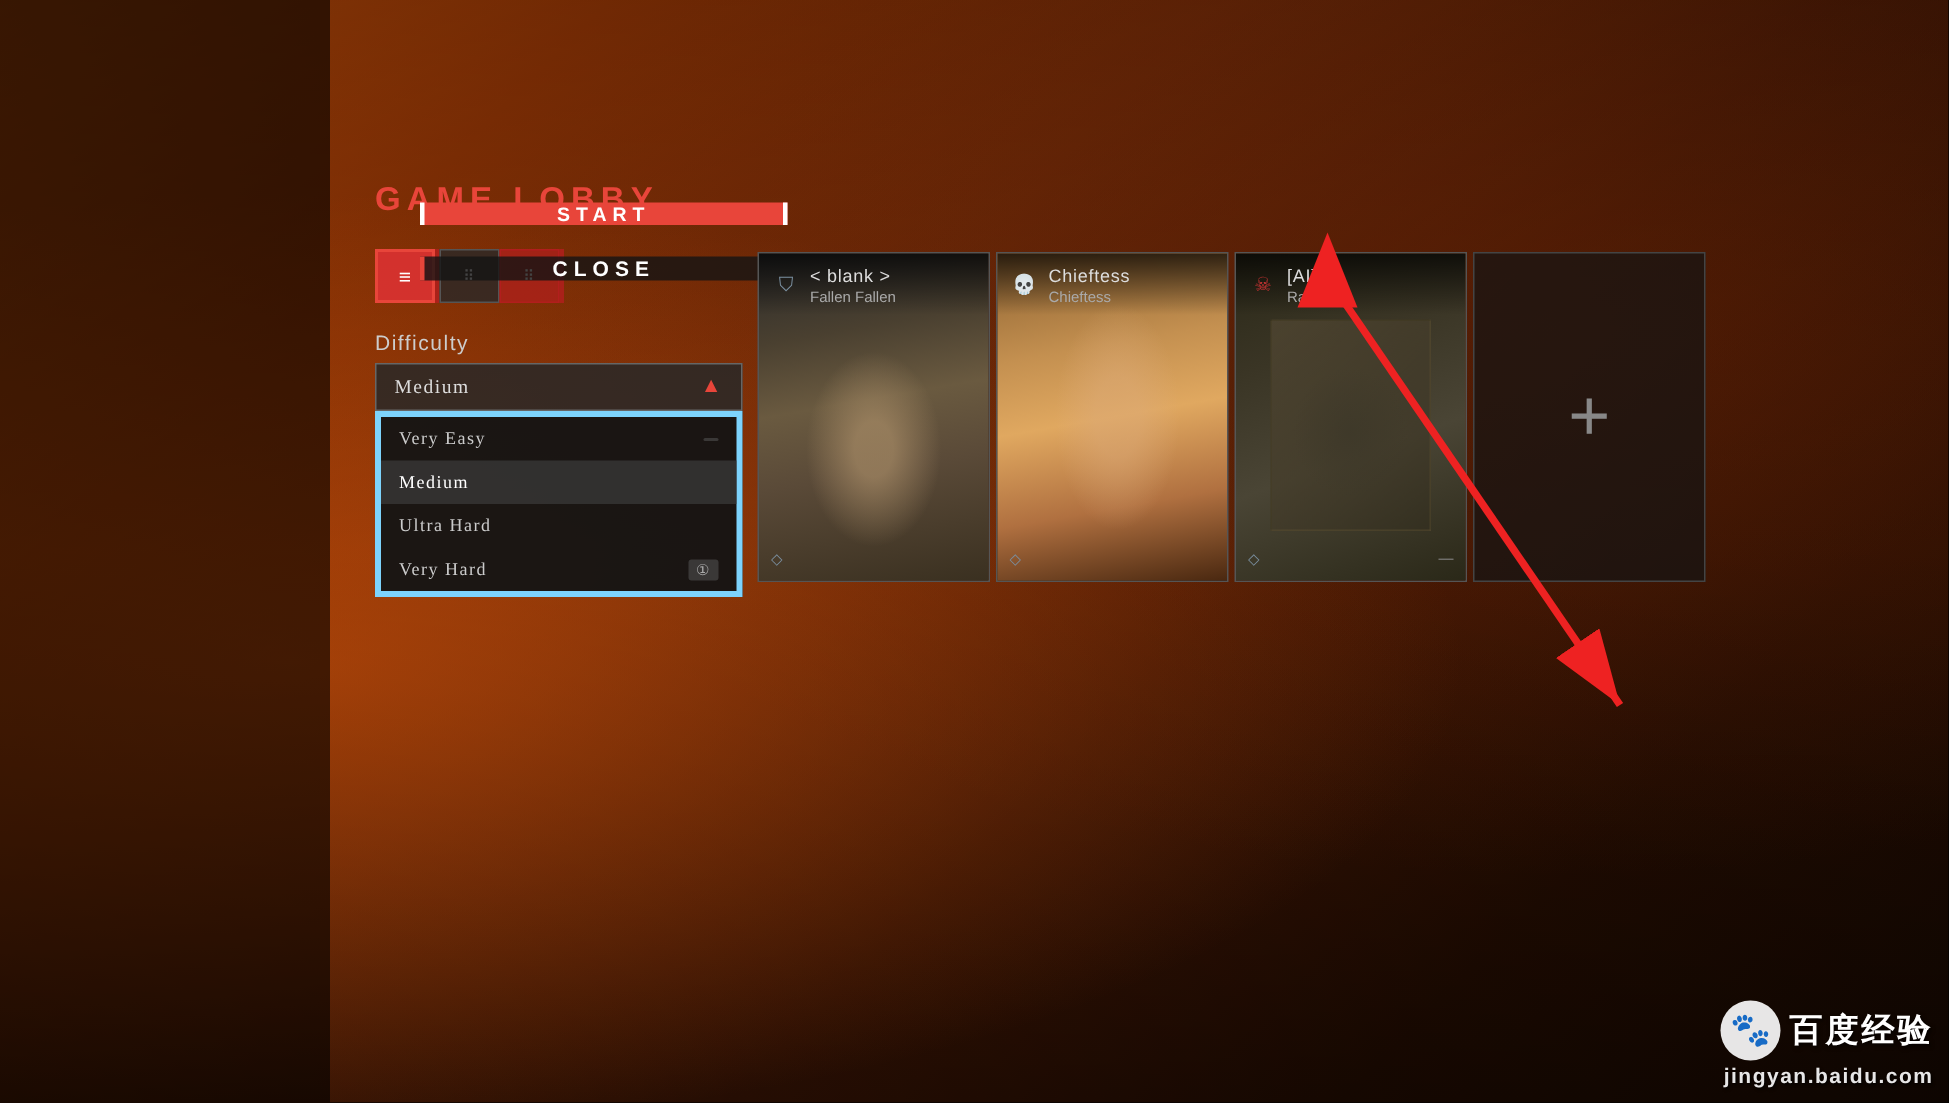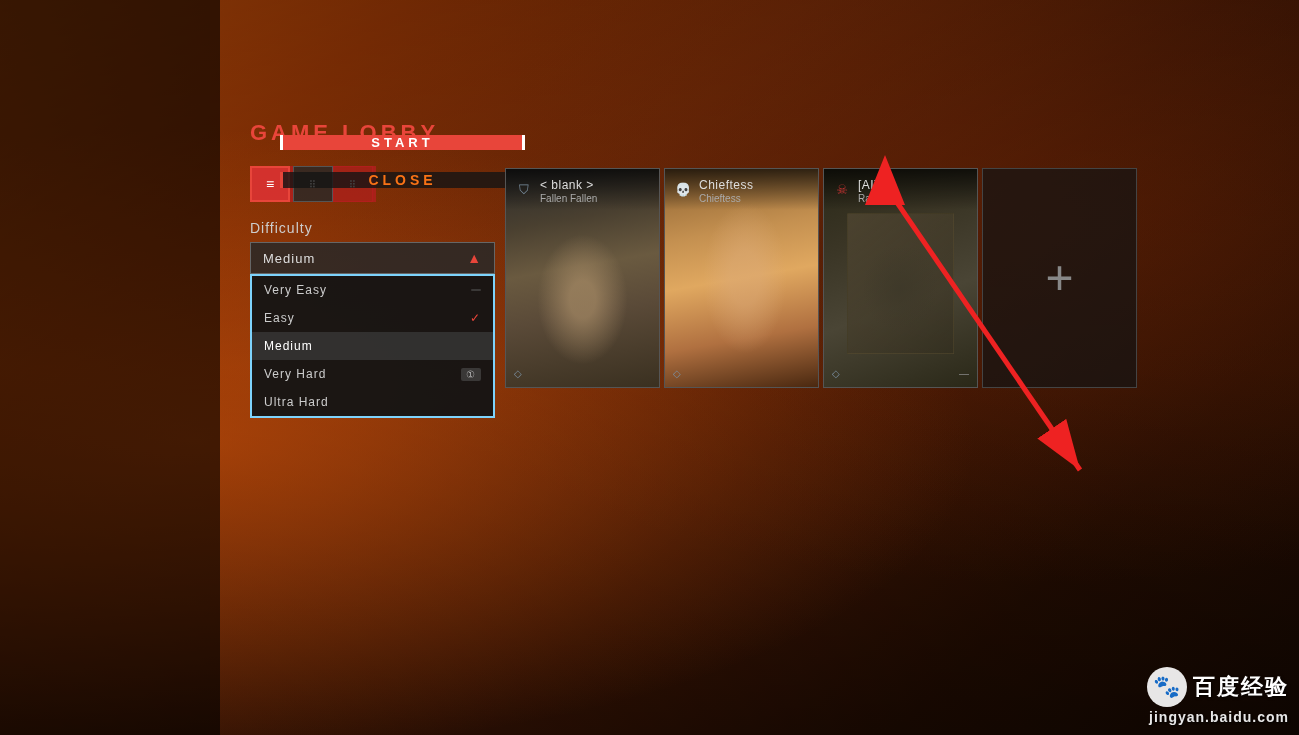--- a/index.html
+++ b/index.html
@@ -111,20 +111,21 @@
     .difficulty-label {
       color: #ccc;
       font-size: 14px;
       letter-spacing: 1px;
       margin-bottom: 6px;
     }
 
     .difficulty-selector {
       position: relative;
       width: 245px;
+      font-family: Liberation Serif, serif;
     }
 
     .difficulty-current {
       background: rgba(40,40,40,0.85);
       border: 1px solid #666;
       color: #ddd;
       padding: 7px 12px;
       font-size: 13px;
       display: flex;
       justify-content: space-between;
@@ -137,21 +138,21 @@
       color: #e8453a;
       font-size: 14px;
     }
 
     .difficulty-dropdown {
       position: absolute;
       top: 100%;
       left: 0;
       width: 245px;
       background: rgba(20,20,20,0.95);
-      border: 2px solid #7dd3fc;
+      border: 4px solid #7dd3fc;
       z-index: 10;
     }
 
     .dropdown-item {
       padding: 7px 12px;
       font-size: 12px;
       color: #ccc;
       cursor: pointer;
       letter-spacing: 1px;
       display: flex;
@@ -367,21 +368,21 @@
       bottom: 0;
       width: 3px;
       background: #fff;
     }
 
     .btn-close {
       width: 100%;
       padding: 0;
       background: rgba(20,20,20,0.8);
       border: none;
-      color: #f97316;
+      color: #ffffff;
       font-size: 14px;
       font-weight: bold;
       letter-spacing: 4px;
       text-transform: uppercase;
       cursor: pointer;
       text-align: center;
       position: relative;
     }
 
     .btn-close::before {
@@ -513,33 +514,29 @@
       <div class="difficulty-current">
         <span>Medium</span>
         <span class="difficulty-arrow">▲</span>
       </div>
 
       <div class="difficulty-dropdown">
         <div class="dropdown-item">
           <span>Very Easy</span>
           <span class="tag"></span>
         </div>
-        <div class="dropdown-item">
-          <span>Easy</span>
-          <span class="check">✓</span>
-        </div>
         <div class="dropdown-item selected">
           <span>Medium</span>
         </div>
         <div class="dropdown-item">
+          <span>Ultra Hard</span>
+        </div>
+        <div class="dropdown-item">
           <span>Very Hard</span>
           <span class="tag">①</span>
-        </div>
-        <div class="dropdown-item">
-          <span>Ultra Hard</span>
         </div>
       </div>
     </div>
 
     <div class="lobby-buttons">
       <button class="btn-start">START</button>
       <button class="btn-close">CLOSE</button>
     </div>
 
   </div>

